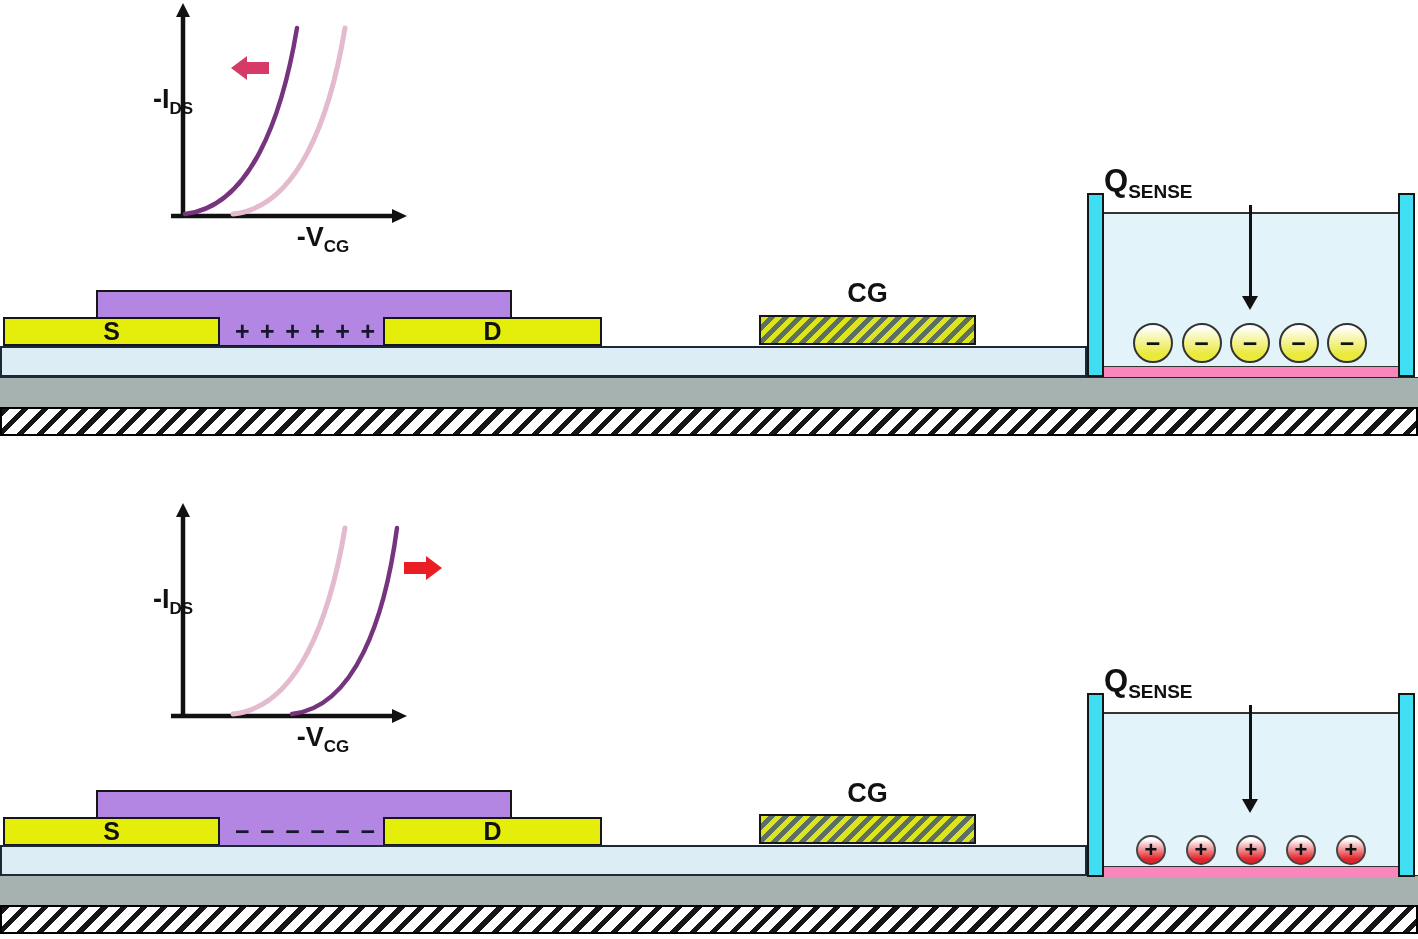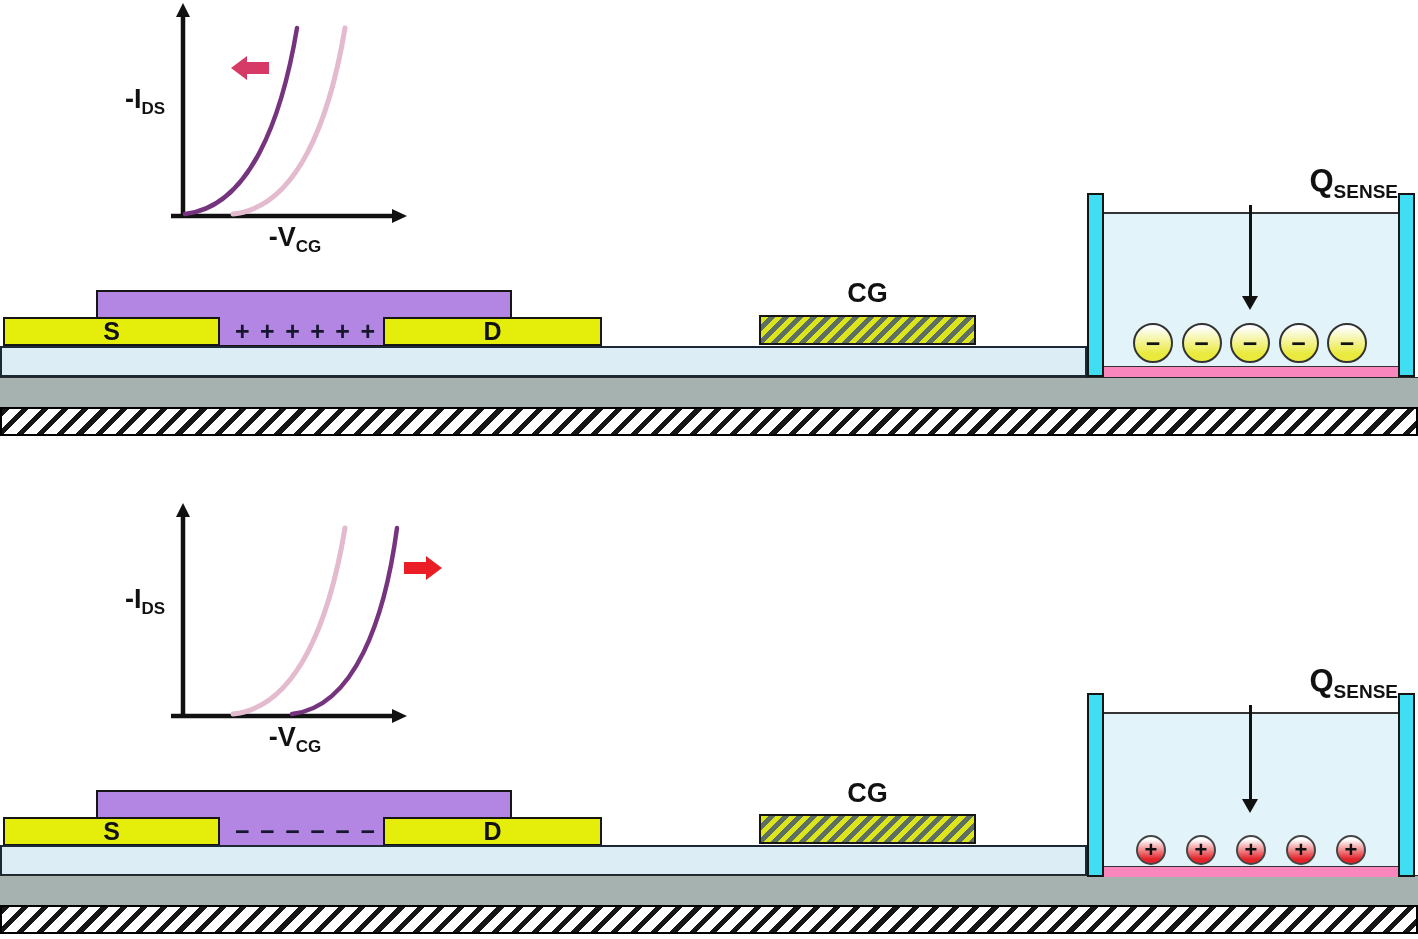--- a/index.html
+++ b/index.html
@@ -9,21 +9,21 @@
 
   
   .plot { width:340px; height:280px; }
   .plot svg { position:absolute; left:0; top:0; }
   .axis { stroke:#111; stroke-width:4.5; }
   .curve { fill:none; stroke-linecap:round; }
   .curve-dark  { stroke:var(--curve-dark);  stroke-width:4.5; }
   .curve-light { stroke:var(--curve-light); stroke-width:5; }
   .arrow-left-fill  { fill:var(--shift-arrow-left); }
   .arrow-right-fill { fill:var(--shift-arrow-right); }
-  .plot-label { position:absolute; font-weight:bold; color:#111; font-size:27px; white-space:nowrap; }
+  .plot-label { position:absolute; font-weight:bold; color:#111; font-size:27px; white-space:nowrap;margin-left:28px; }
   .plot-label sub { font-size:17px; }
 
   
   .semiconductor { background:var(--semiconductor-purple); border:2px solid #161616; }
   .electrode { background:var(--electrode-yellow); border:2px solid #161616;
                display:flex; align-items:center; justify-content:center;
                font-weight:bold; font-size:25px; color:#111; }
   .charges-row { display:flex; justify-content:space-between; align-items:center;
                  font-weight:bold; font-size:25px; color:#16162e; }
   .cg-label { text-align:center; font-weight:bold; font-size:27px; color:#111; }
@@ -31,21 +31,21 @@
       background:repeating-linear-gradient(135deg, var(--cg-stripe-yellow) 0 5px, var(--cg-stripe-dark) 5px 10px); }
   .dielectric { background:var(--dielectric-blue); border:2px solid #1c2836; }
   .gray-layer { background:var(--substrate-gray); border-top:1px solid #2a2a2a; }
   .hatch-layer { border:2px solid #000;
       background:repeating-linear-gradient(135deg, #161616 0 5px, #ffffff 5px 14px); }
 
   
   .well-wall { background:var(--well-wall-cyan); border:2px solid #161616; }
   .well-liquid { background:var(--well-liquid); border-top:2px solid #333; }
   .sense-layer { background:var(--sense-layer-pink); border-top:1px solid #333; }
-  .qsense-label { text-align:right; font-weight:bold; font-size:31px; color:#111; }
+  .qsense-label { text-align:left; font-weight:bold; font-size:31px; color:#111; }
   .qsense-label sub { font-size:19px; }
   .varrow-line { width:3px; background:#111; }
   .varrow-head { width:0; height:0; border-left:8px solid transparent;
                  border-right:8px solid transparent; border-top:14px solid #111; }
   .particles-row { display:flex; justify-content:space-between; align-items:center; }
   .particle-yellow { width:40px; height:40px; border-radius:50%; border:2px solid #333;
       background:linear-gradient(180deg, #ffffff 6%, var(--particle-yellow) 80%);
       display:flex; align-items:center; justify-content:center;
       font-weight:bold; font-size:25px; color:#111; }
   .particle-red { width:30px; height:30px; border-radius:50%; border:2px solid #444;

